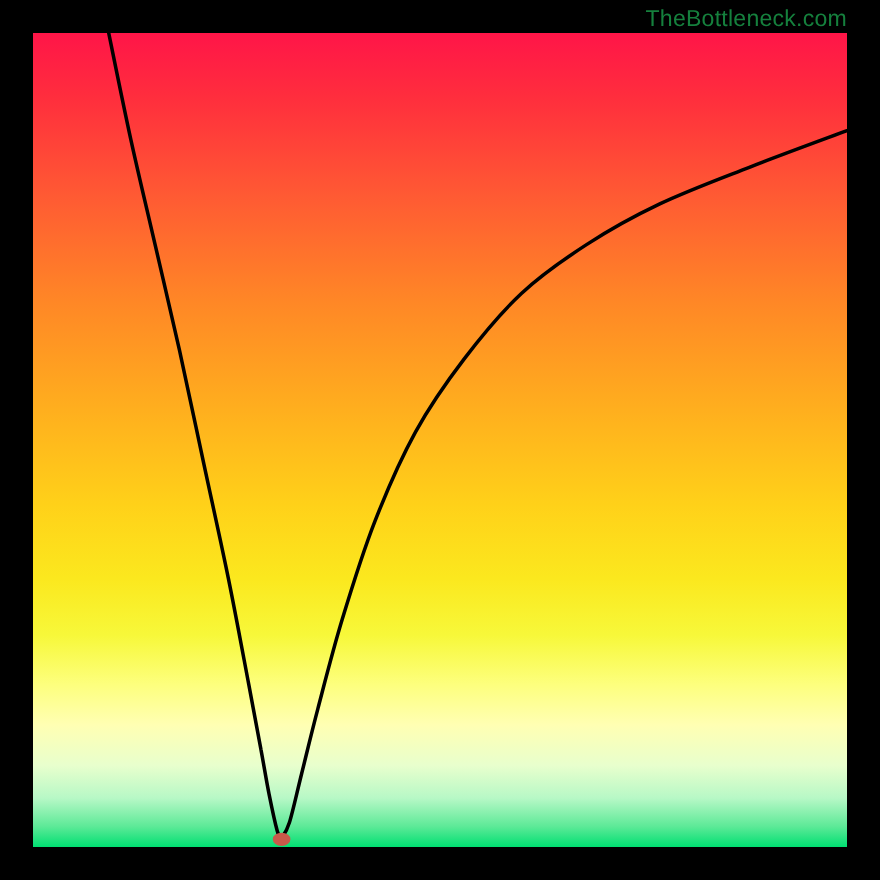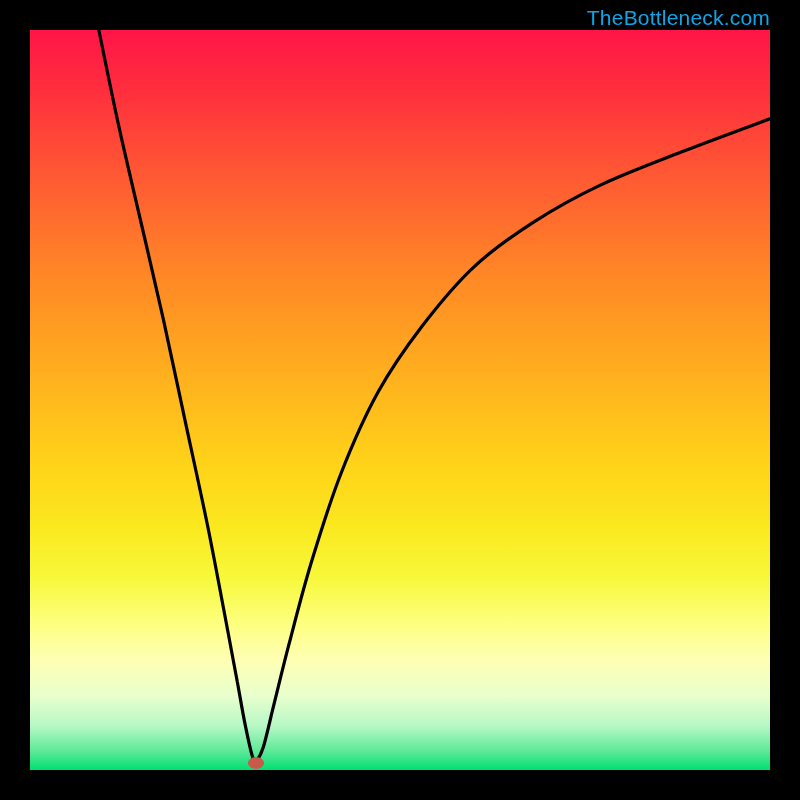--- a/index.html
+++ b/index.html
@@ -51,21 +51,21 @@
     background: #c85a4a;
     pointer-events: none;
   }
 
   .watermark {
     position: absolute;
     right: 30px;
     top: 6px;
     font-size: 21px;
     font-weight: 500;
-    color: #0ea5e9;
+    color: #15803d;
     letter-spacing: 0.2px;
   }
 </style>
 </head>
 <body>
 
 <div class="frame">
 
   <div class="watermark">TheBottleneck.com</div>
 

